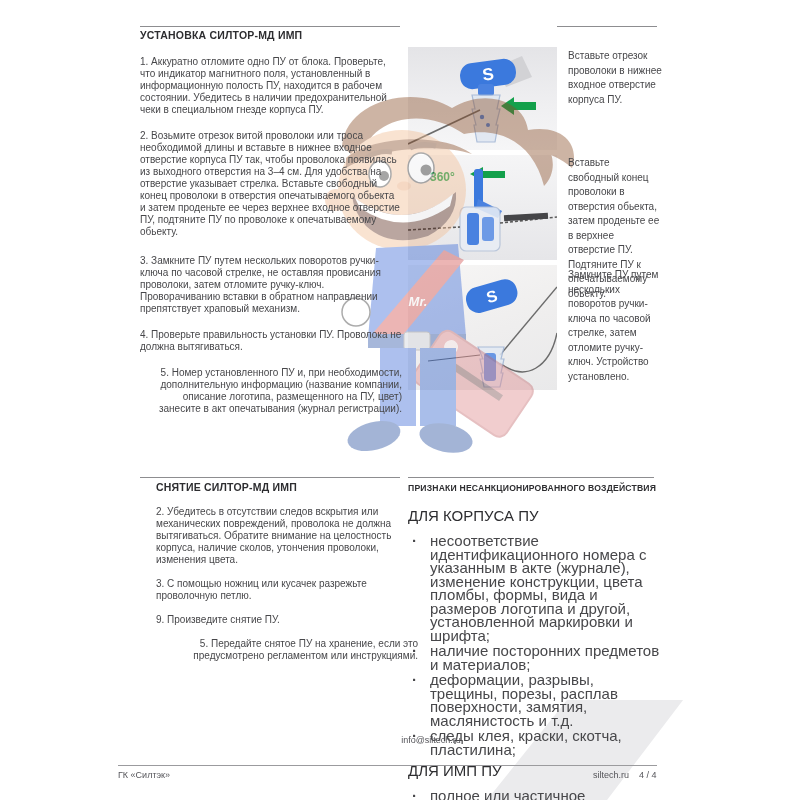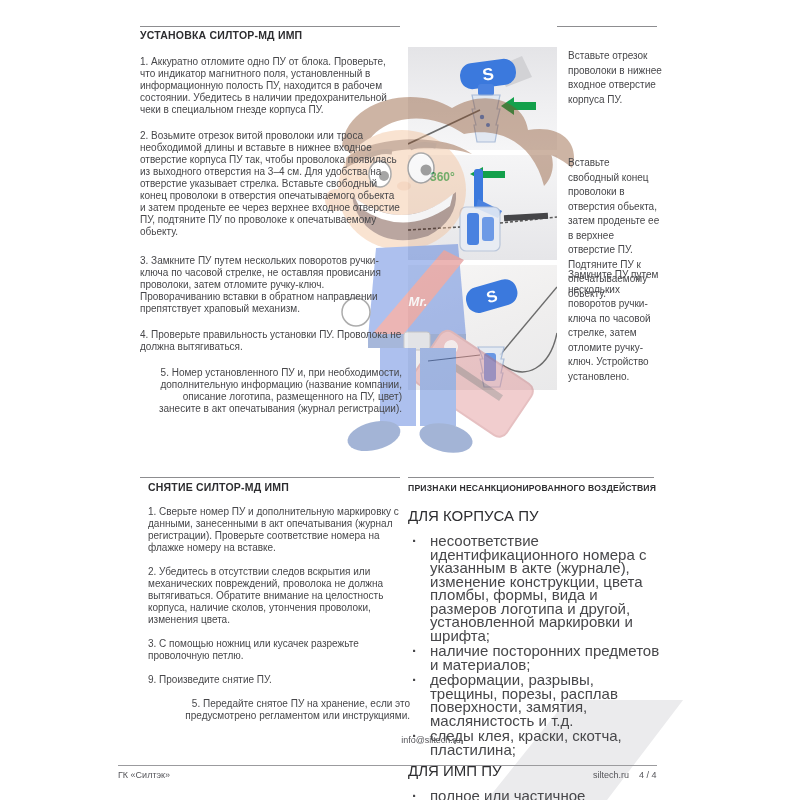--- a/index.html
+++ b/index.html
@@ -132,23 +132,22 @@
   </g>
   <rect x="58" y="264" width="36" height="78" fill="#3d6cd8"></rect>
   <rect x="98" y="264" width="36" height="78" fill="#3567cf"></rect>
   <ellipse cx="52" cy="352" rx="27" ry="14" fill="#274f9e" transform="rotate(-14 52 352)"></ellipse>
   <ellipse cx="124" cy="354" rx="27" ry="14" fill="#274f9e" transform="rotate(12 124 354)"></ellipse>
 </svg>
 
 <div class="abs rule" style="left:140px;top:477px;width:260px;"></div>
 <div class="abs rule" style="left:408px;top:477px;width:246px;"></div>
 
-<div class="abs col" style="left:148px;top:481px;width:262px;">
+<div class="abs col" style="left:156px;top:481px;width:262px;">
   <h2 class="section-title" style="margin-bottom:13px;">СНЯТИЕ СИЛТОР-МД ИМП</h2>
-  <p class="step" style="margin-bottom:12px;">1. Сверьте номер ПУ и дополнительную маркировку с данными, занесенными в акт опечатывания (журнал регистрации). Проверьте соответствие номера на флажке номеру на вставке.</p>
   <p class="step" style="margin-bottom:12px;">2. Убедитесь в отсутствии следов вскрытия или механических повреждений, проволока не должна вытягиваться. Обратите внимание на целостность корпуса, наличие сколов, утончения проволоки, изменения цвета.</p>
   <p class="step" style="margin-bottom:12px;">3. С помощью ножниц или кусачек разрежьте проволочную петлю.</p>
   <p class="step" style="margin-bottom:12px;">9. Произведите снятие ПУ.</p>
   <p class="step">5. Передайте снятое ПУ на хранение, если это предусмотрено регламентом или инструкциями.</p>
 </div>
 
 <div class="abs col" style="left:408px;top:481px;width:254px;">
   <h2 class="section-title small">ПРИЗНАКИ НЕСАНКЦИОНИРОВАННОГО ВОЗДЕЙСТВИЯ</h2>
 
   <div class="subtitle">ДЛЯ КОРПУСА ПУ</div>

